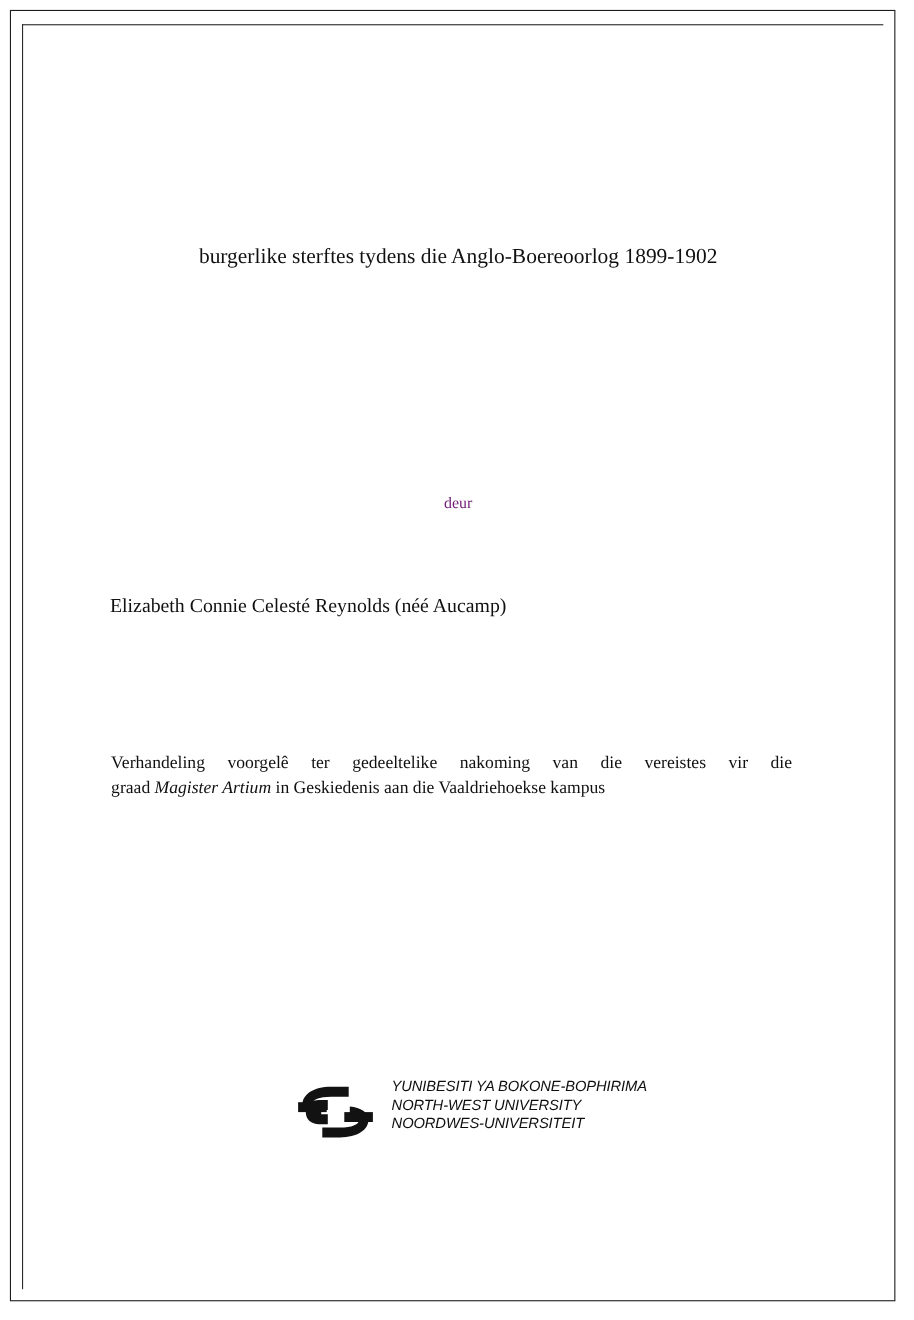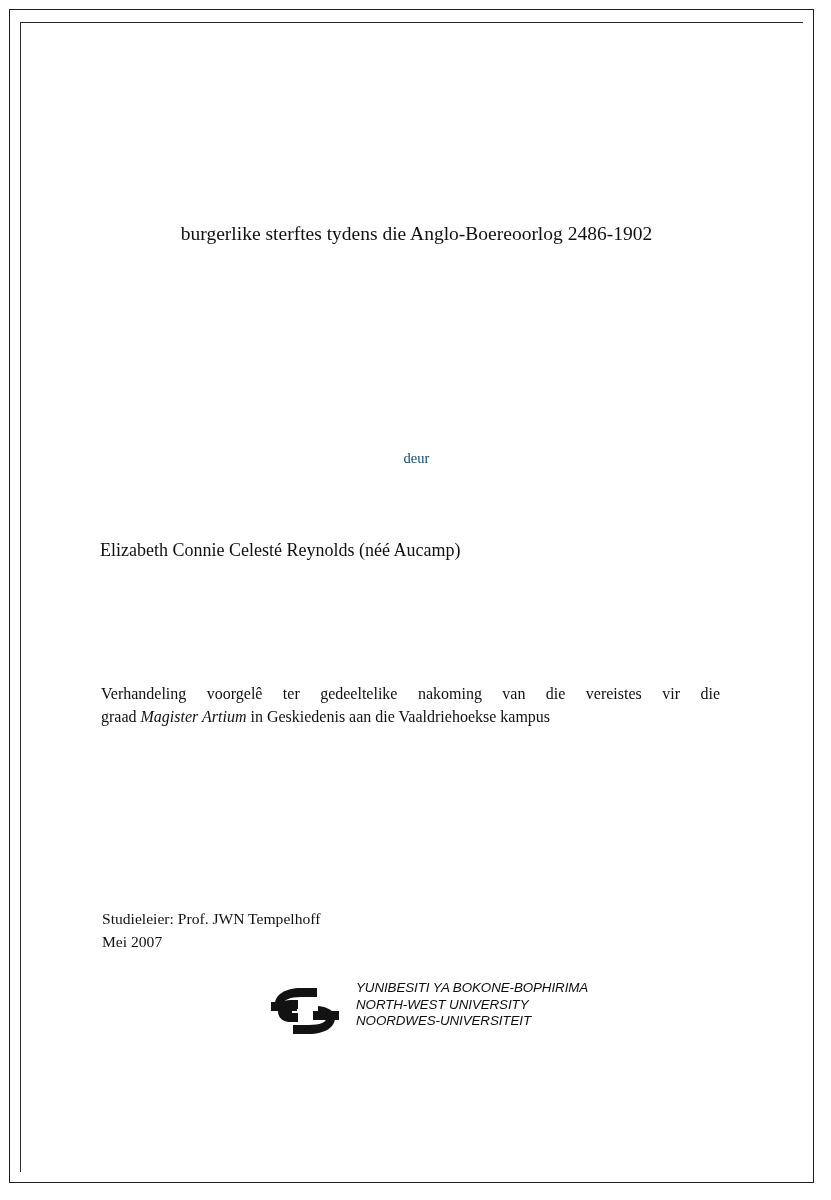--- a/index.html
+++ b/index.html
@@ -60,21 +60,21 @@
     white-space: nowrap;
   }
 
   .byline-deur {
     position: absolute;
     left: 0;
     top: 428px;
     width: 633px;
     text-align: center;
     font-size: 14.5px;
-    color: #0c4a6e;
+    color: #701a75;
   }
 
   .author {
     position: absolute;
     left: 0;
     top: 518px;
     width: 633px;
     font-size: 18px;
     color: #101010;
   }
@@ -145,36 +145,32 @@
 <body>
 
 <div class="page">
 
   <div class="scan-frame"></div>
   <div class="scan-frame-inner"></div>
 
   <div class="content">
 
     <div class="title-block">
-      <span class="title-line">burgerlike sterftes tydens die Anglo-Boereoorlog 2486-1902</span>
+      <span class="title-line">burgerlike sterftes tydens die Anglo-Boereoorlog 1899-1902</span>
     </div>
 
     <div class="byline-deur">deur</div>
 
     <div class="author">Elizabeth Connie Celesté Reynolds (néé Aucamp)</div>
 
     <div class="statement">
       <span class="l1">Verhandeling voorgelê ter gedeeltelike nakoming van die vereistes vir die</span>
       <span class="l2">graad <em>Magister Artium</em> in Geskiedenis aan die Vaaldriehoekse kampus</span>
     </div>
 
-    <div class="supervisor">
-      <span>Studieleier: Prof. JWN Tempelhoff</span>
-      <span>Mei 2007</span>
-    </div>
 
     <div class="logo-wrap">
       <div class="logo-inner">
         <div class="logo-mark">
           <svg viewBox="0 0 96 58" width="96" height="58" aria-hidden="true">
             <g fill="#121212">
               <path d="M44,6 C28,6 18,13 18,22 C18,29 25,33 35,34 L35,25 C30,24.2 27,23 27,21 C27,18 33,15 44,15 L60,15 L60,6 Z"></path>
               <path d="M52,52 C68,52 78,45 78,36 C78,29 71,25 61,24 L61,33 C66,33.8 69,35 69,37 C69,40 63,43 52,43 L36,43 L36,52 Z"></path>
               <rect x="14" y="20" width="26" height="9"></rect>
               <rect x="56" y="29" width="26" height="9"></rect>

